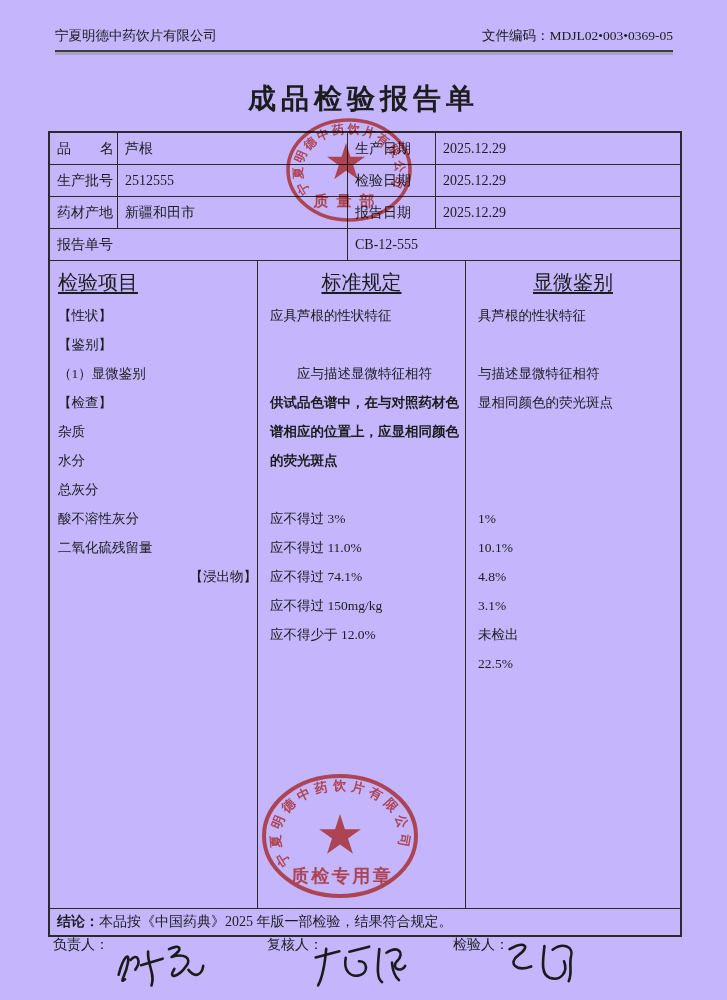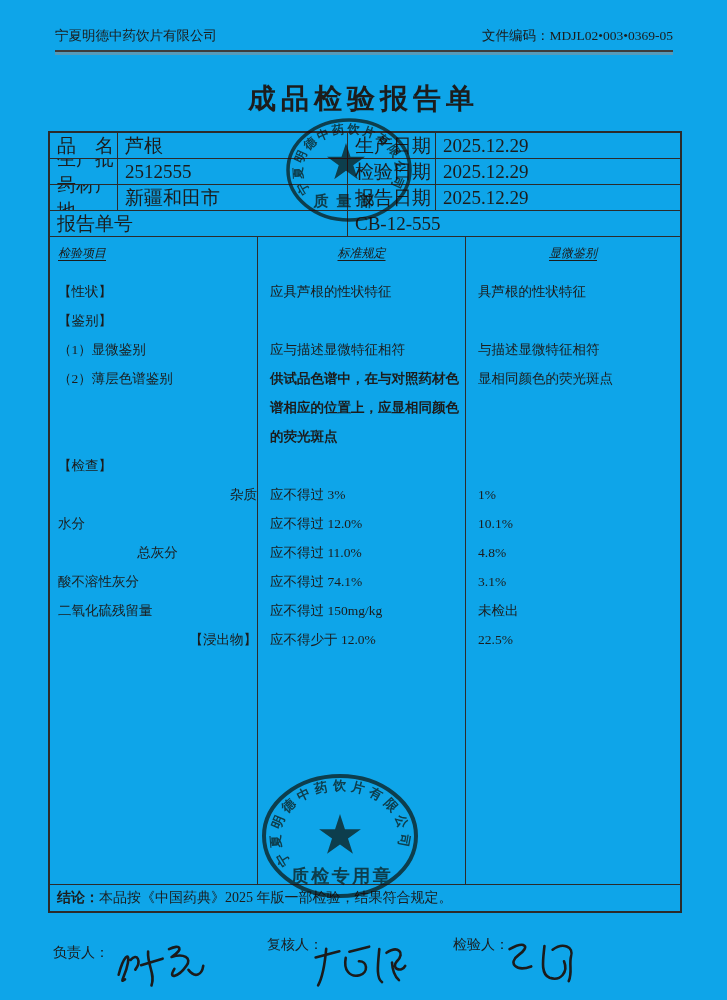--- a/index.html
+++ b/index.html
@@ -1,52 +1,52 @@
 <!DOCTYPE html>
 <html><head>
 <meta charset="utf-8">
 <style>
   html,body{margin:0;padding:0;background:#ffffff;}
   .sheet{
-    position:relative;width:727px;height:1000px;background:#0ea5e9;overflow:hidden;
+    position:relative;width:727px;height:1000px;background:#c4b5fd;overflow:hidden;
     font-family:"Liberation Serif","DejaVu Serif",serif;color:#1c1c1c;
   }
   
   .doc-header{
     position:absolute;left:55px;top:27px;width:618px;display:flex;
     justify-content:space-between;align-items:flex-end;font-size:13.5px;
     padding-bottom:5px;border-bottom:2px solid #3c3c3c;
     box-shadow:0 3px 0 rgba(145,145,145,.55);
   }
   .title{
     position:absolute;left:0;top:80px;width:727px;margin:0;text-align:center;
     font-size:28px;font-weight:bold;letter-spacing:5px;
   }
   
   .rpt-table{
     position:absolute;left:48px;top:131px;width:634px;box-sizing:border-box;
     border:2px solid #2b2b2b;background:transparent;
   }
   .info-grid{display:grid;grid-template-columns:68px 230px 88px 244px;}
   .cell{
-    box-sizing:border-box;height:26px;display:flex;align-items:center;
-    padding-left:7px;border-bottom:1px solid #2b2b2b;font-size:19px;overflow:hidden;
+    box-sizing:border-box;height:32px;display:flex;align-items:center;
+    padding-left:7px;border-bottom:1px solid #2b2b2b;font-size:14px;overflow:hidden;
   }
   .br{border-right:1px solid #2b2b2b;}
   .jlabel{width:57px;text-align:justify;text-align-last:justify;}
   .span2{grid-column:span 2;}
   
   .results{display:grid;grid-template-columns:208px 208px 214px;}
   .rescol{
     box-sizing:border-box;height:648px;border-bottom:1px solid #2b2b2b;
     font-size:13.5px;overflow:hidden;
   }
   .col-header{
-    height:40px;box-sizing:border-box;padding-top:8px;font-size:12px;
-    text-decoration:underline;text-underline-offset:3px;font-style:italic;
+    height:40px;box-sizing:border-box;padding-top:8px;font-size:20px;
+    text-decoration:underline;text-underline-offset:3px;
   }
   .col-header.left{padding-left:8px;}
   .col-header.center{text-align:center;}
   .rline{line-height:29px;min-height:29px;white-space:pre-wrap;}
   .pad8 .rline{padding-left:8px;}
   .pad12 .rline{padding-left:12px;padding-right:6px;}
   
   .conclusion{
     box-sizing:border-box;height:26px;display:flex;align-items:center;
     padding-left:7px;font-size:14px;
@@ -96,40 +96,38 @@
       <div class="cell span2">CB-12-555</div>
     </div>
 
     <div class="results">
       <div class="rescol br pad8">
         <div class="col-header left">检验项目</div>
         <div id="col-item">
             <div class="rline" style="height: 29px;">【性状】</div>
             <div class="rline" style="height: 29px;">【鉴别】</div>
             <div class="rline" style="height: 29px;">（1）显微鉴别</div>
-            <div class="rline" style="height: 87px;">（2）薄层色谱鉴别</div>
             <div class="rline" style="height: 29px;">【检查】</div>
-            <div class="rline" style="height: 29px; text-align: right;">杂质</div>
+            <div class="rline" style="height: 29px;">杂质</div>
             <div class="rline" style="height: 29px;">水分</div>
-            <div class="rline" style="height: 29px; text-align: center;">总灰分</div>
+            <div class="rline" style="height: 29px;">总灰分</div>
             <div class="rline" style="height: 29px;">酸不溶性灰分</div>
             <div class="rline" style="height: 29px;">二氧化硫残留量</div>
             <div class="rline" style="height: 29px; text-align: right;">【浸出物】</div>
           </div>
       </div>
       <div class="rescol br pad12">
         <div class="col-header center">标准规定</div>
         <div id="col-standard">
             <div class="rline" style="height: 29px;">应具芦根的性状特征</div>
             <div class="rline" style="height: 29px;"></div>
-            <div class="rline" style="height: 29px;">应与描述显微特征相符</div>
+            <div class="rline" style="height: 29px; text-align: center;">应与描述显微特征相符</div>
             <div class="rline" style="height: 87px; font-weight: bold;">供试品色谱中，在与对照药材色谱相应的位置上，应显相同颜色的荧光斑点</div>
             <div class="rline" style="height: 29px;"></div>
             <div class="rline" style="height: 29px;">应不得过 3%</div>
-            <div class="rline" style="height: 29px;">应不得过 12.0%</div>
             <div class="rline" style="height: 29px;">应不得过 11.0%</div>
             <div class="rline" style="height: 29px;">应不得过 74.1%</div>
             <div class="rline" style="height: 29px;">应不得过 150mg/kg</div>
             <div class="rline" style="height: 29px;">应不得少于 12.0%</div>
           </div>
       </div>
       <div class="rescol pad12">
         <div class="col-header center">显微鉴别</div>
         <div id="col-result">
             <div class="rline" style="height: 29px;">具芦根的性状特征</div>
@@ -170,21 +168,21 @@
       <ellipse cx="85" cy="68" rx="76" ry="60" fill="none" stroke-width="4"></ellipse>
       <path id="arcBottom" d="M 35.9 94.4 A 60 46 0 1 1 134.1 94.4" fill="none" stroke="none"></path>
       <text font-size="13" font-weight="bold" letter-spacing="4.6" stroke="none">
         <textPath href="#arcBottom">宁夏明德中药饮片有限公司</textPath>
       </text>
       <polygon points="0,-1 0.2245,-0.309 0.951,-0.309 0.363,0.118 0.588,0.809 0,0.382 -0.588,0.809 -0.363,0.118 -0.951,-0.309 -0.2245,-0.309" transform="translate(85,68) scale(22)" stroke="none"></polygon>
       <text x="87" y="114" text-anchor="middle" font-size="18" font-weight="bold" letter-spacing="2.5" stroke="none">质检专用章</text>
     </g>
   </svg>
 
-  <span class="sig-label" style="left:53px;margin-top:8px;">负责人：</span>
+  <span class="sig-label" style="left:53px;">负责人：</span>
   <span class="sig-label" style="left:267px;">复核人：</span>
   <span class="sig-label" style="left:453px;text-align:right;">检验人：</span>
 
   <svg class="sig" style="left:108px;top:934px;transform:rotate(-4deg);" width="100" height="60" viewBox="0 0 100 60" aria-label="张林艺">
     <path d="M10 38 C16 20 23 15 20 27 C17 40 9 47 16 43 M23 24 C30 17 34 26 27 34"></path>
     <path d="M41 17 C39 30 47 40 42 51 M33 30 L55 25"></path>
     <path d="M62 16 C74 11 77 17 64 24 C76 21 85 26 78 34 C70 44 58 47 66 36 M80 38 C86 47 93 44 95 35"></path>
   </svg>
   <svg class="sig" style="left:308px;top:934px;transform:rotate(-3deg);" width="110" height="58" viewBox="0 0 110 58" aria-label="庄丽娟">
     <path d="M8 21 L32 16 M19 13 C17 27 14 41 9 49"></path>

